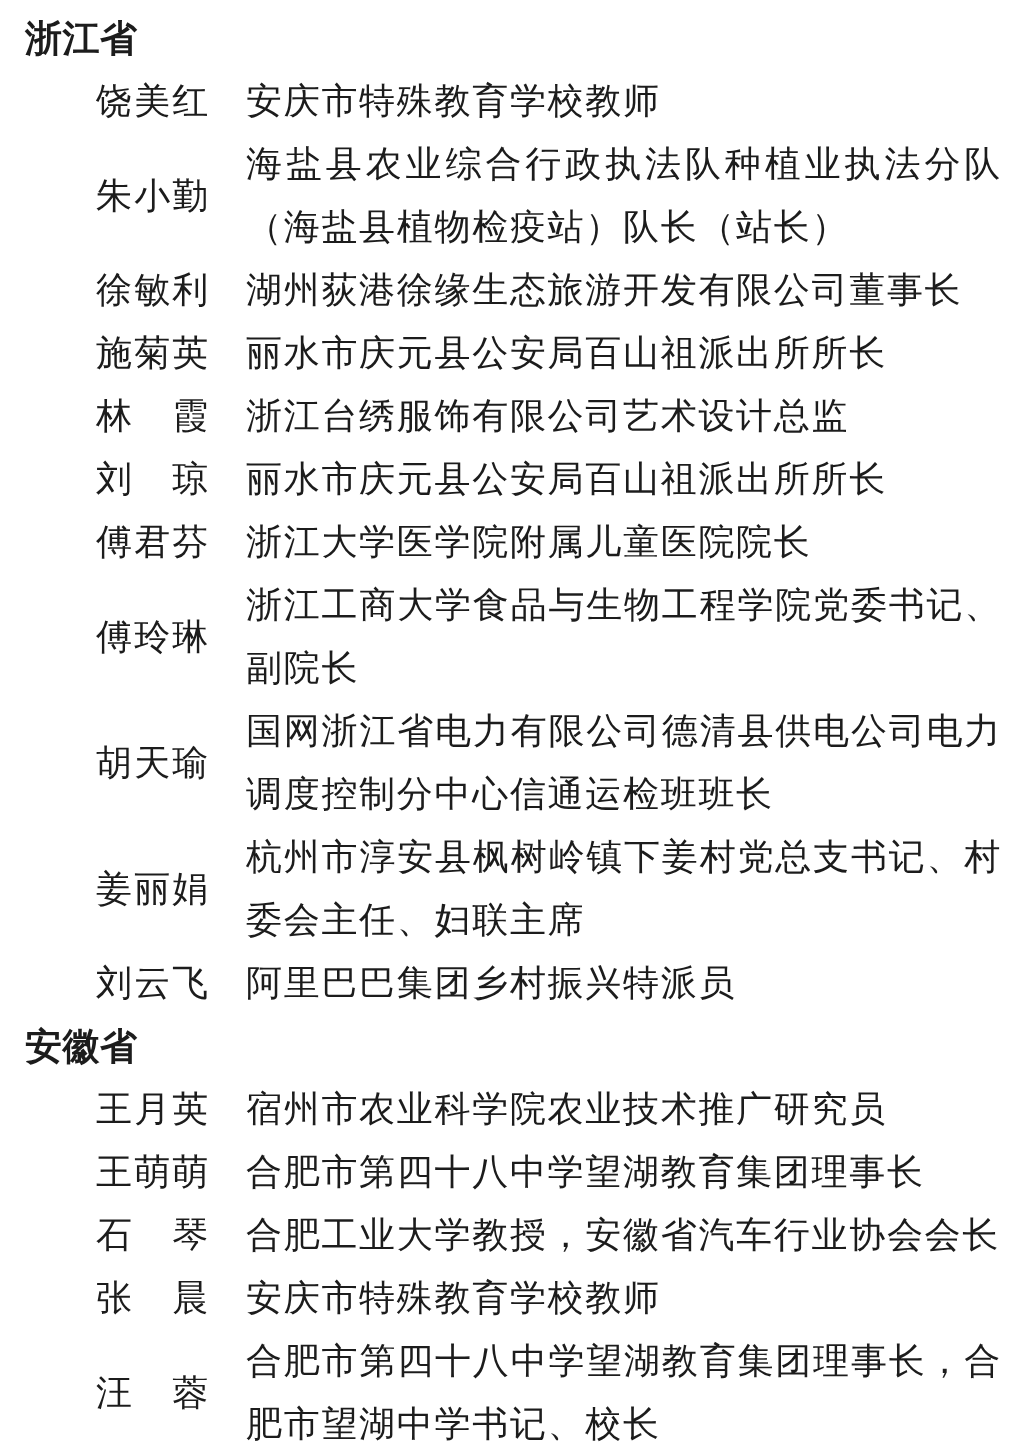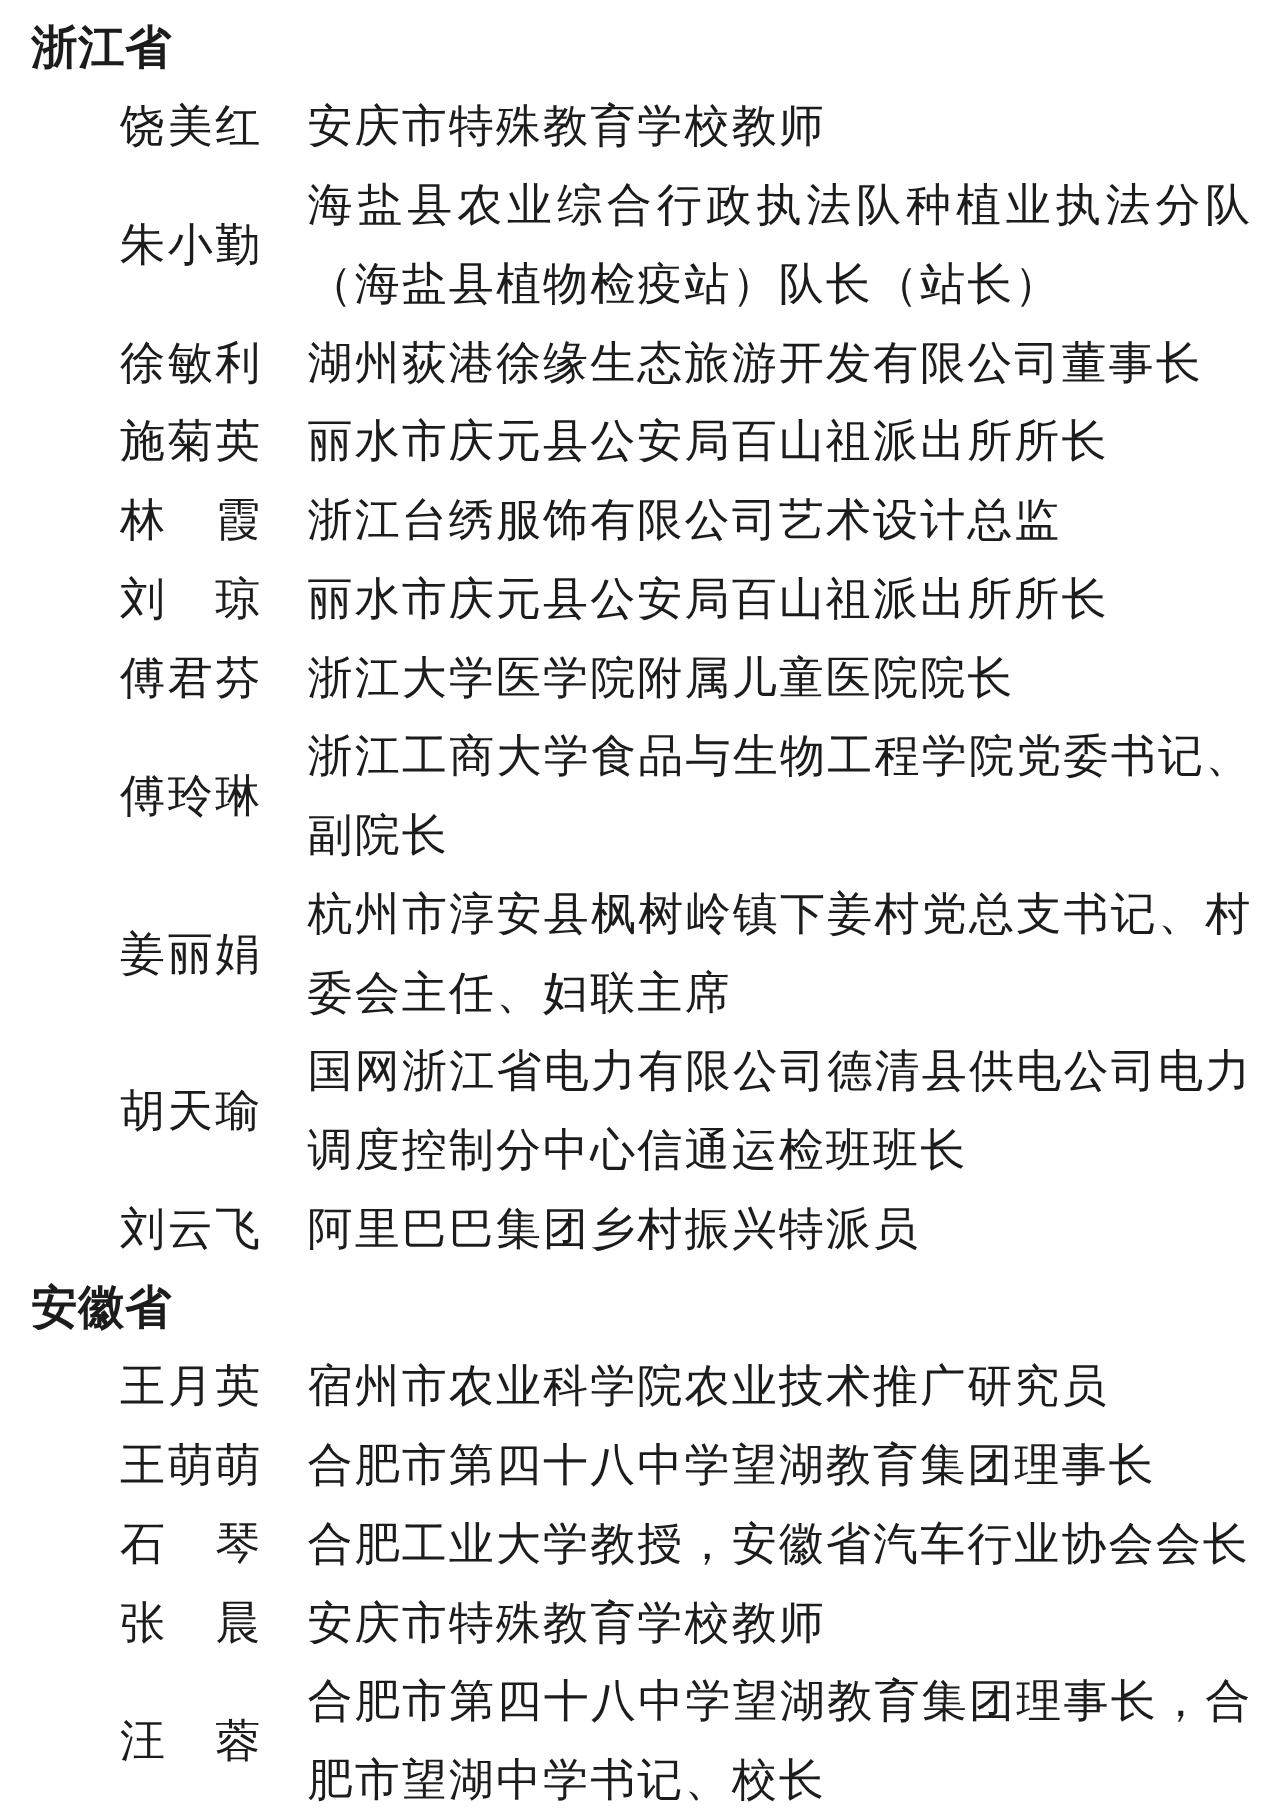--- a/index.html
+++ b/index.html
@@ -82,26 +82,26 @@
       </div>
       <div class="entry">
         <div class="entry-name">傅君芬</div>
         <div class="entry-title">浙江大学医学院附属儿童医院院长</div>
       </div>
       <div class="entry">
         <div class="entry-name">傅玲琳</div>
         <div class="entry-title">浙江工商大学食品与生物工程学院党委书记、副院长</div>
       </div>
       <div class="entry">
+        <div class="entry-name">胡天瑜</div>
+        <div class="entry-title">国网浙江省电力有限公司德清县供电公司电力调度控制分中心信通运检班班长</div>
+      </div>
+      <div class="entry">
         <div class="entry-name">姜丽娟</div>
         <div class="entry-title">杭州市淳安县枫树岭镇下姜村党总支书记、村委会主任、妇联主席</div>
-      </div>
-      <div class="entry">
-        <div class="entry-name">胡天瑜</div>
-        <div class="entry-title">国网浙江省电力有限公司德清县供电公司电力调度控制分中心信通运检班班长</div>
       </div>
       <div class="entry">
         <div class="entry-name">刘云飞</div>
         <div class="entry-title">阿里巴巴集团乡村振兴特派员</div>
       </div>
     </section>
     <section>
       <h2 class="province">安徽省</h2>
       <div class="entry">
         <div class="entry-name">王月英</div>

